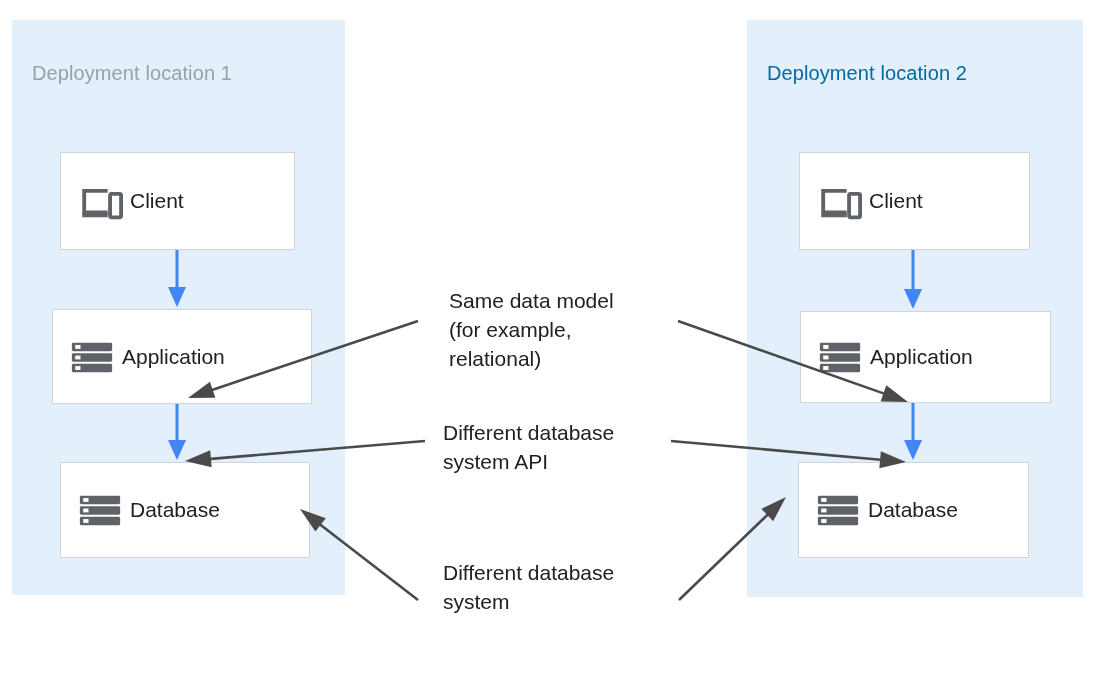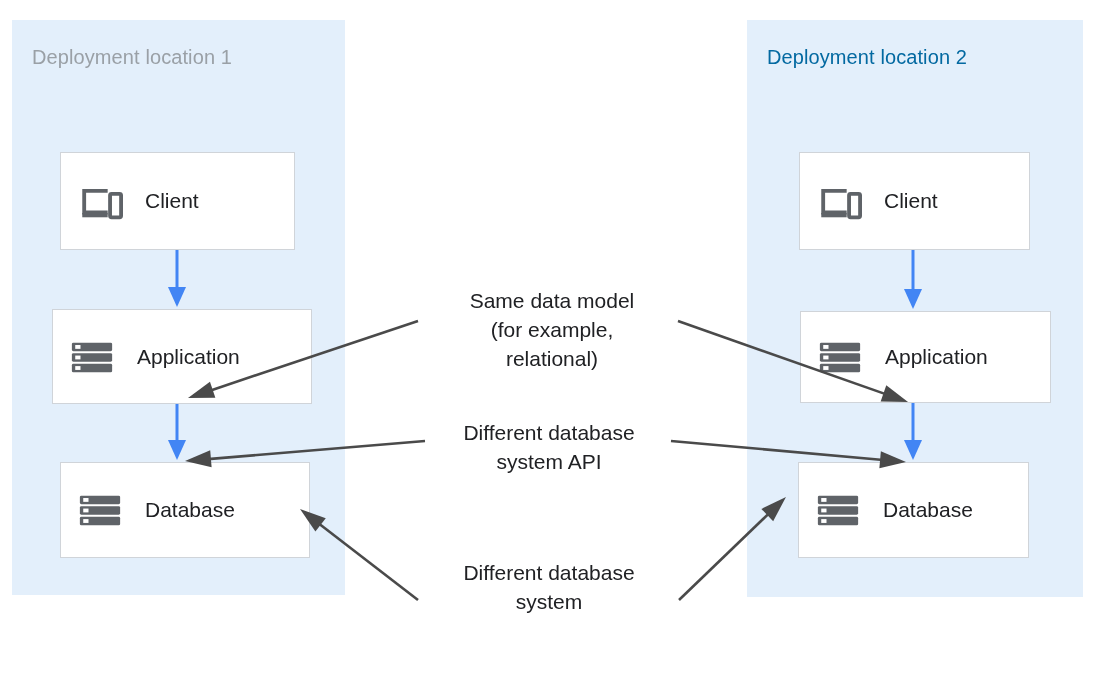--- a/index.html
+++ b/index.html
@@ -21,49 +21,50 @@
   .panel {
     position: absolute;
     background: #E3EFFB;
   }
   .panel-title {
     position: absolute;
     font-size: 20px;
     color: #9AA0A6;
     letter-spacing: 0.1px;
     white-space: nowrap;
+    margin-top: 16px;
   }
   .node {
     position: absolute;
     background: #ffffff;
     border: 1px solid #D0D4D9;
     box-sizing: border-box;
     display: flex;
     align-items: center;
     z-index: 5;
   }
   .node .ico {
     width: 46px;
     height: 46px;
     margin-left: 16px;
     flex: 0 0 auto;
     display: block;
   }
   .node .node-label {
     font-size: 21px;
     color: #202124;
-    margin-left: 22px;
+    margin-left: 7px;
     white-space: nowrap;
   }
   .ann {
     position: absolute;
     font-size: 21px;
     line-height: 29px;
     color: #202124;
-    text-align: center;
+    text-align: left;
     white-space: pre-line;
     z-index: 6;
   }
   svg.overlay {
     position: absolute;
     left: 0;
     top: 0;
     width: 1106px;
     height: 684px;
     overflow: visible;

